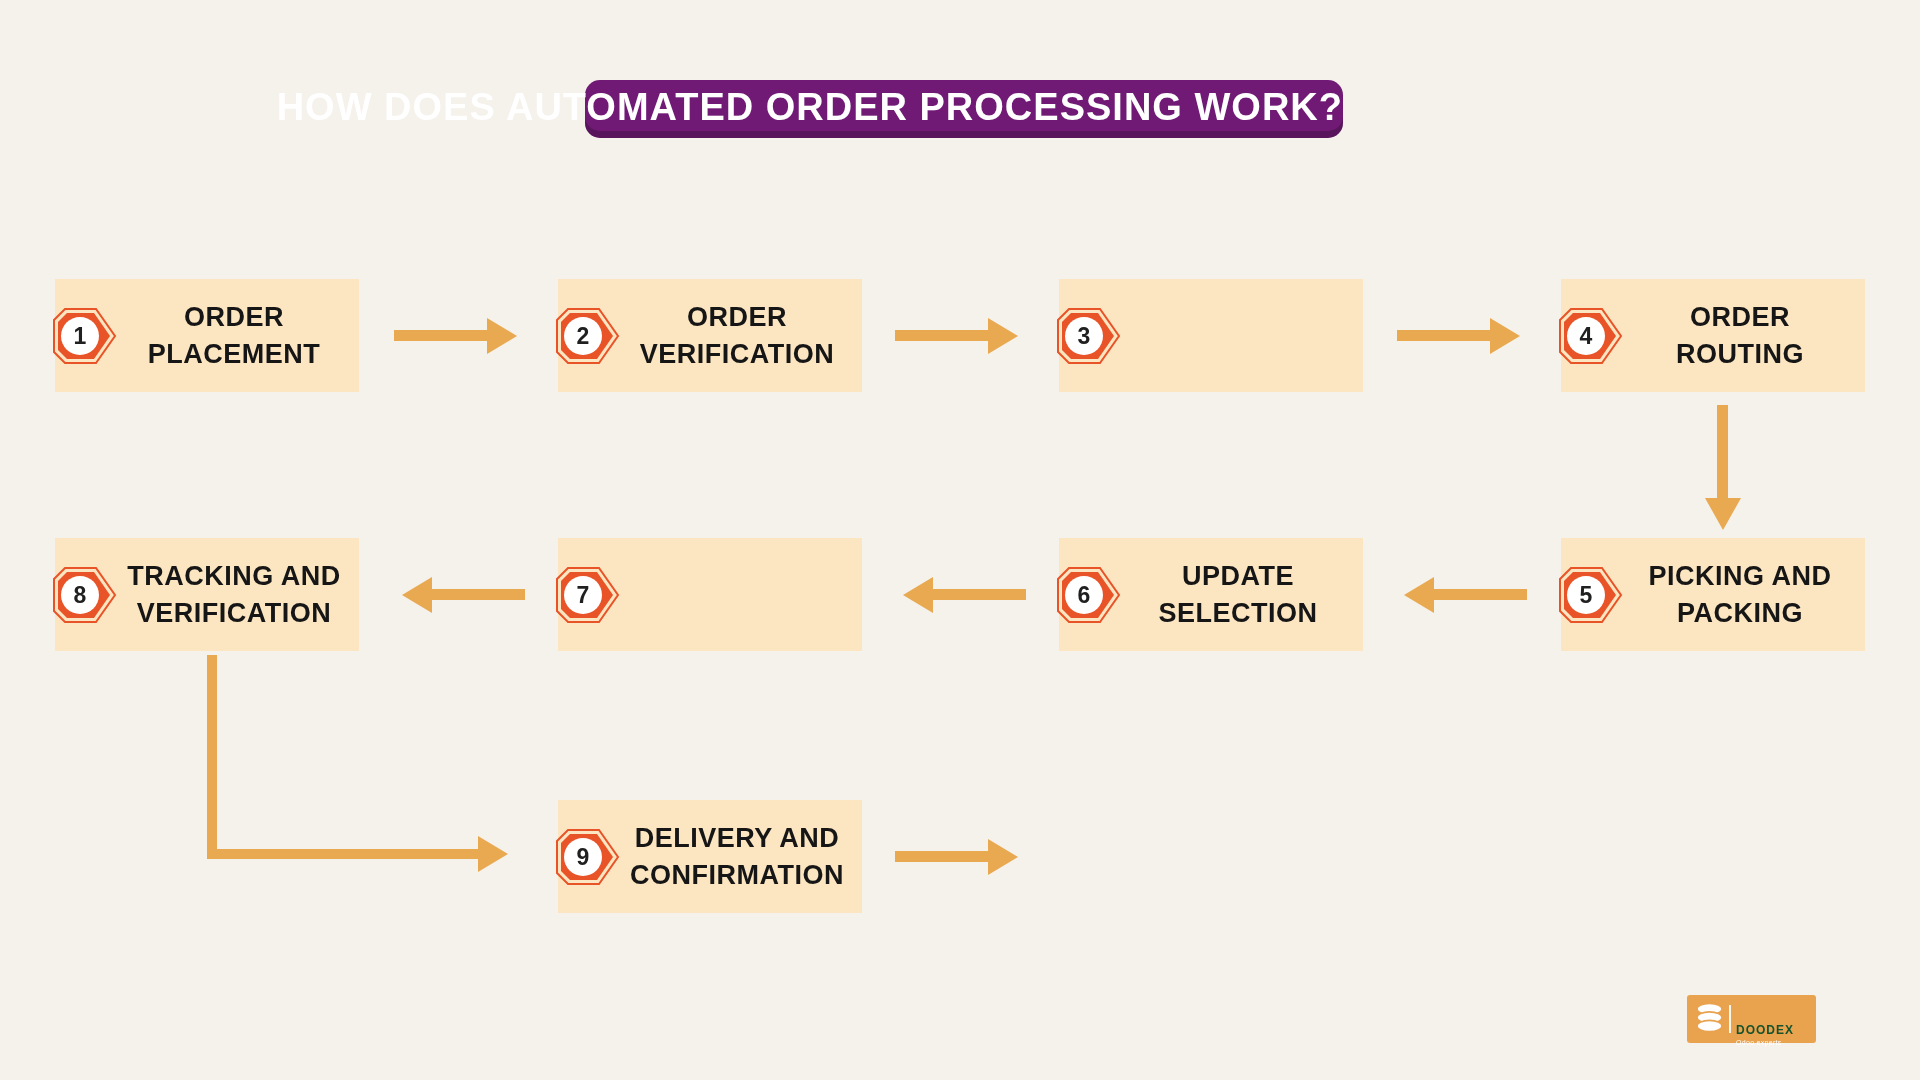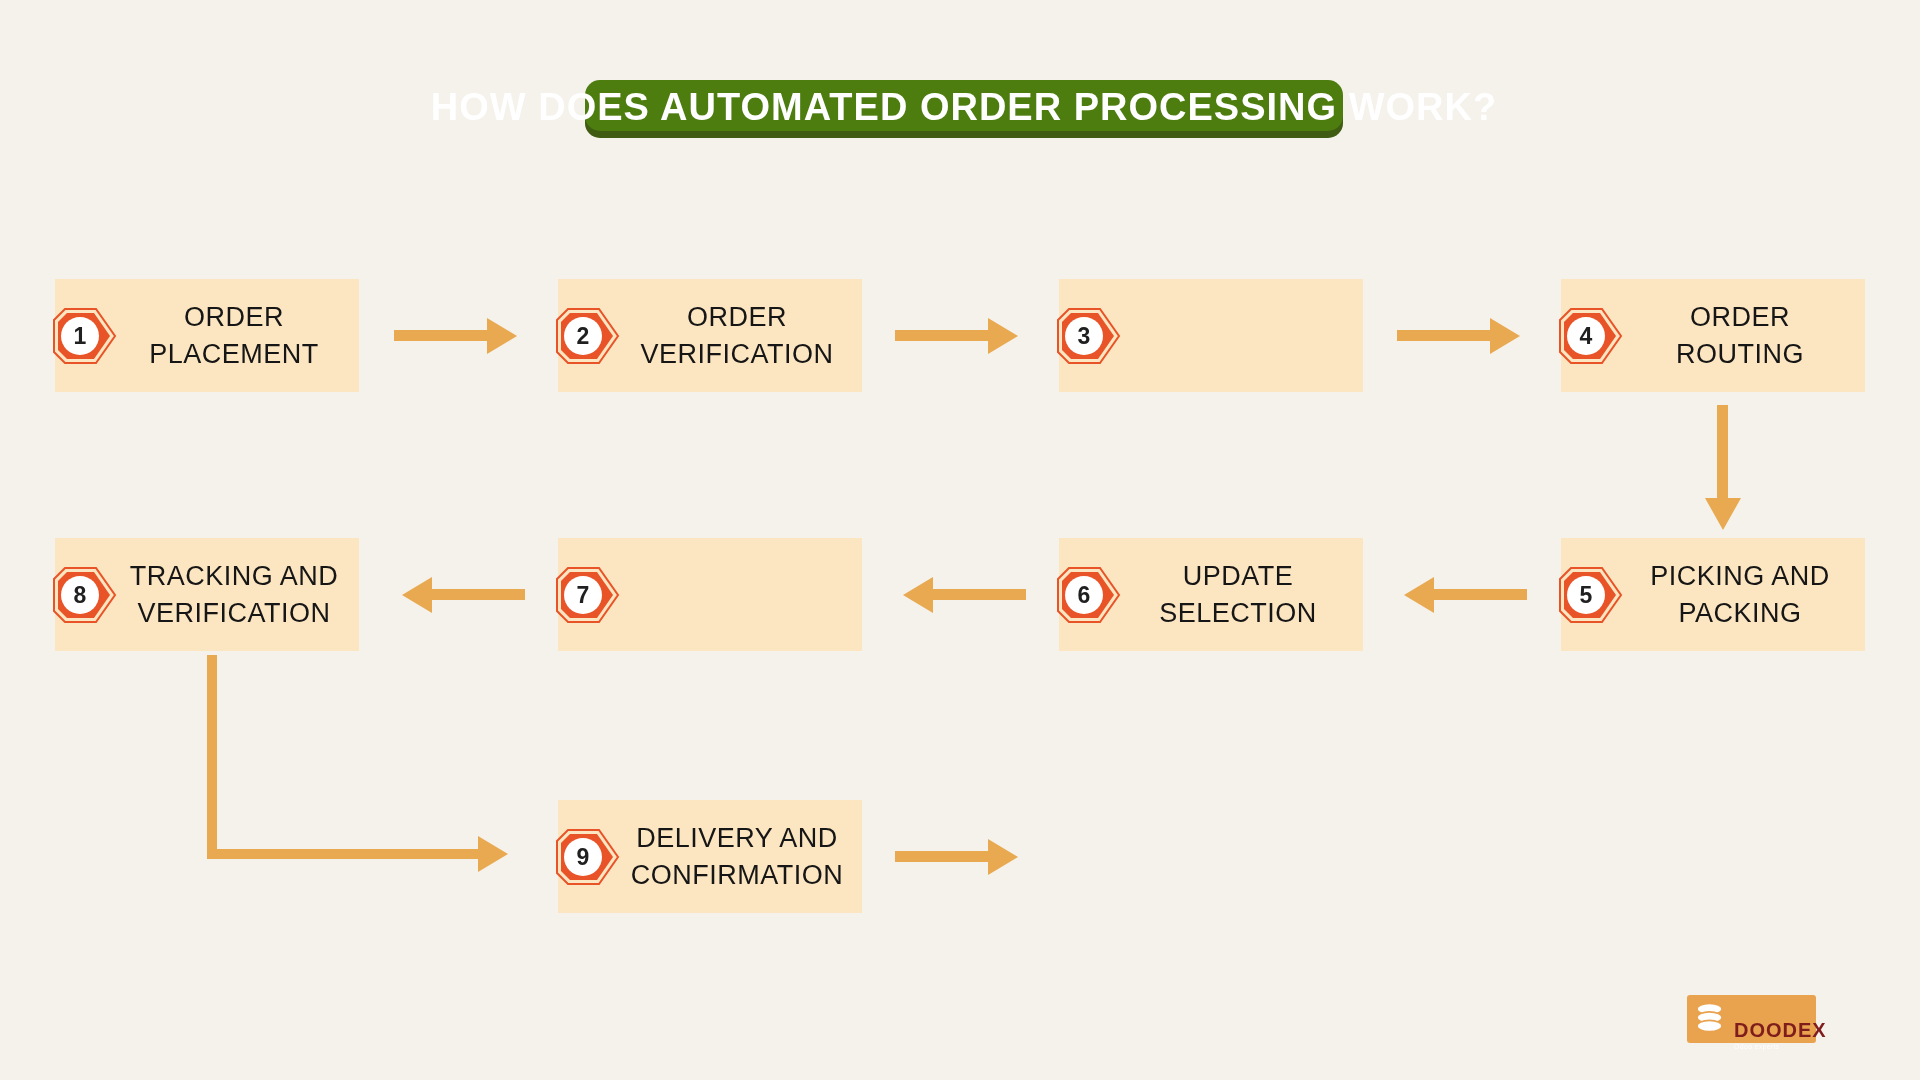--- a/index.html
+++ b/index.html
@@ -6,38 +6,38 @@
   .canvas{
     position:relative;
     width:1920px;height:1080px;
     background:#F5F1EB;
     font-family:"Liberation Sans", sans-serif;
     overflow:hidden;
   }
   
   .title-pill{
     position:absolute;left:585px;top:80px;width:758px;height:58px;
-    background:#4d7c0f;border-radius:15px;
+    background:#701a75;border-radius:15px;
     box-shadow:inset 0 -7px 0 rgba(30,10,30,0.28);
-    display:flex;align-items:center;justify-content:center;
+    display:flex;align-items:center;justify-content:flex-end;
   }
   .title-pill span{
     color:#ffffff;font-size:38px;font-weight:700;letter-spacing:1px;
     white-space:nowrap;padding-bottom:4px;
   }
   
   .step{
     position:absolute;width:304px;height:113px;
     background:#FCE5C1;
   }
   .step .label{
     position:absolute;left:62px;right:8px;top:0;bottom:0;
     display:flex;align-items:center;justify-content:center;
     text-align:center;
-    color:#161616;font-size:27px;font-weight:400;line-height:1.35;
+    color:#161616;font-size:27px;font-weight:700;line-height:1.35;
     letter-spacing:0.5px;white-space:pre-line;
   }
   .badge{
     position:absolute;left:-2px;top:50%;transform:translateY(-50%);
     width:64px;height:56px;
   }
   .badge svg{display:block;width:64px;height:56px;}
   .badge text{
     font-family:"Liberation Sans", sans-serif;
     font-weight:700;fill:#202020;
@@ -54,21 +54,21 @@
     border-left:18px solid transparent;border-right:18px solid transparent;
     border-top:32px solid #E9A951;}
   
   .logo{
     position:absolute;left:1687px;top:995px;width:129px;height:48px;
     background:#E9A24E;border-radius:3px;
     display:flex;align-items:center;padding:0 0 0 9px;box-sizing:border-box;
   }
   .logo .divider{width:2px;height:28px;background:#ffffff;margin:0 5px 0 6px;opacity:.9;}
   .logo .txt{display:flex;flex-direction:column;line-height:1;}
-  .logo .name{color:#7f1d1d;font-size:20px;font-weight:700;letter-spacing:1px;margin-top:32px;}
+  .logo .name{color:#14532d;font-size:12px;font-weight:700;letter-spacing:1px;margin-top:32px;}
   .logo .tagline{color:#fff;font-size:7px;margin-top:3px;letter-spacing:0.3px;}
 </style>
 </head>
 <body>
 
 <div class="canvas">
 
   <div class="title-pill">
     <span>HOW DOES AUTOMATED ORDER PROCESSING WORK?</span>
   </div>

